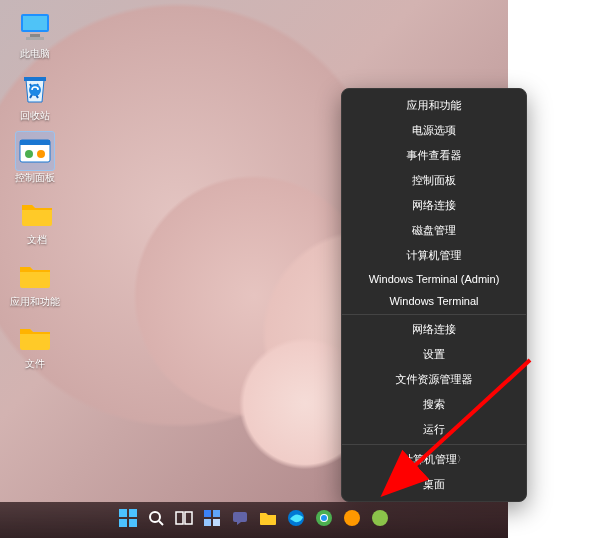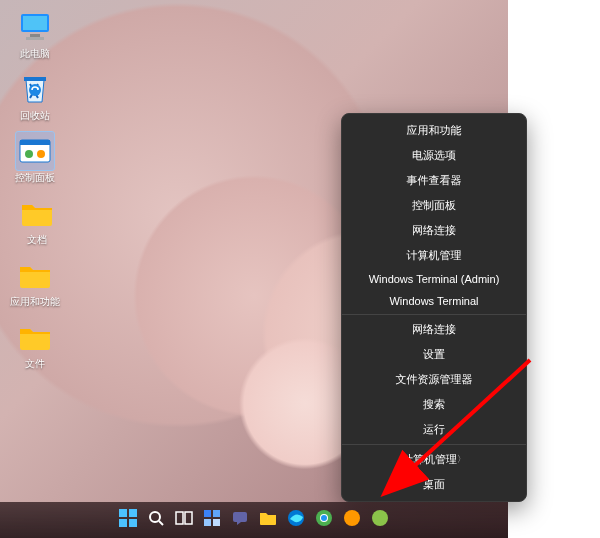--- a/index.html
+++ b/index.html
@@ -162,20 +162,23 @@
       <div class="menu-item">
         <span>事件查看器</span>
       </div>
       <div class="menu-item">
         <span>控制面板</span>
       </div>
       <div class="menu-item">
         <span>网络连接</span>
       </div>
       <div class="menu-item">
+        <span>磁盘管理</span>
+      </div>
+      <div class="menu-item">
         <span>计算机管理</span>
       </div>
       <div class="menu-item">
         <span>Windows Terminal (Admin)</span>
       </div>
       <div class="menu-item">
         <span>Windows Terminal</span>
       </div>
       <div class="menu-sep"></div>
       <div class="menu-item">

